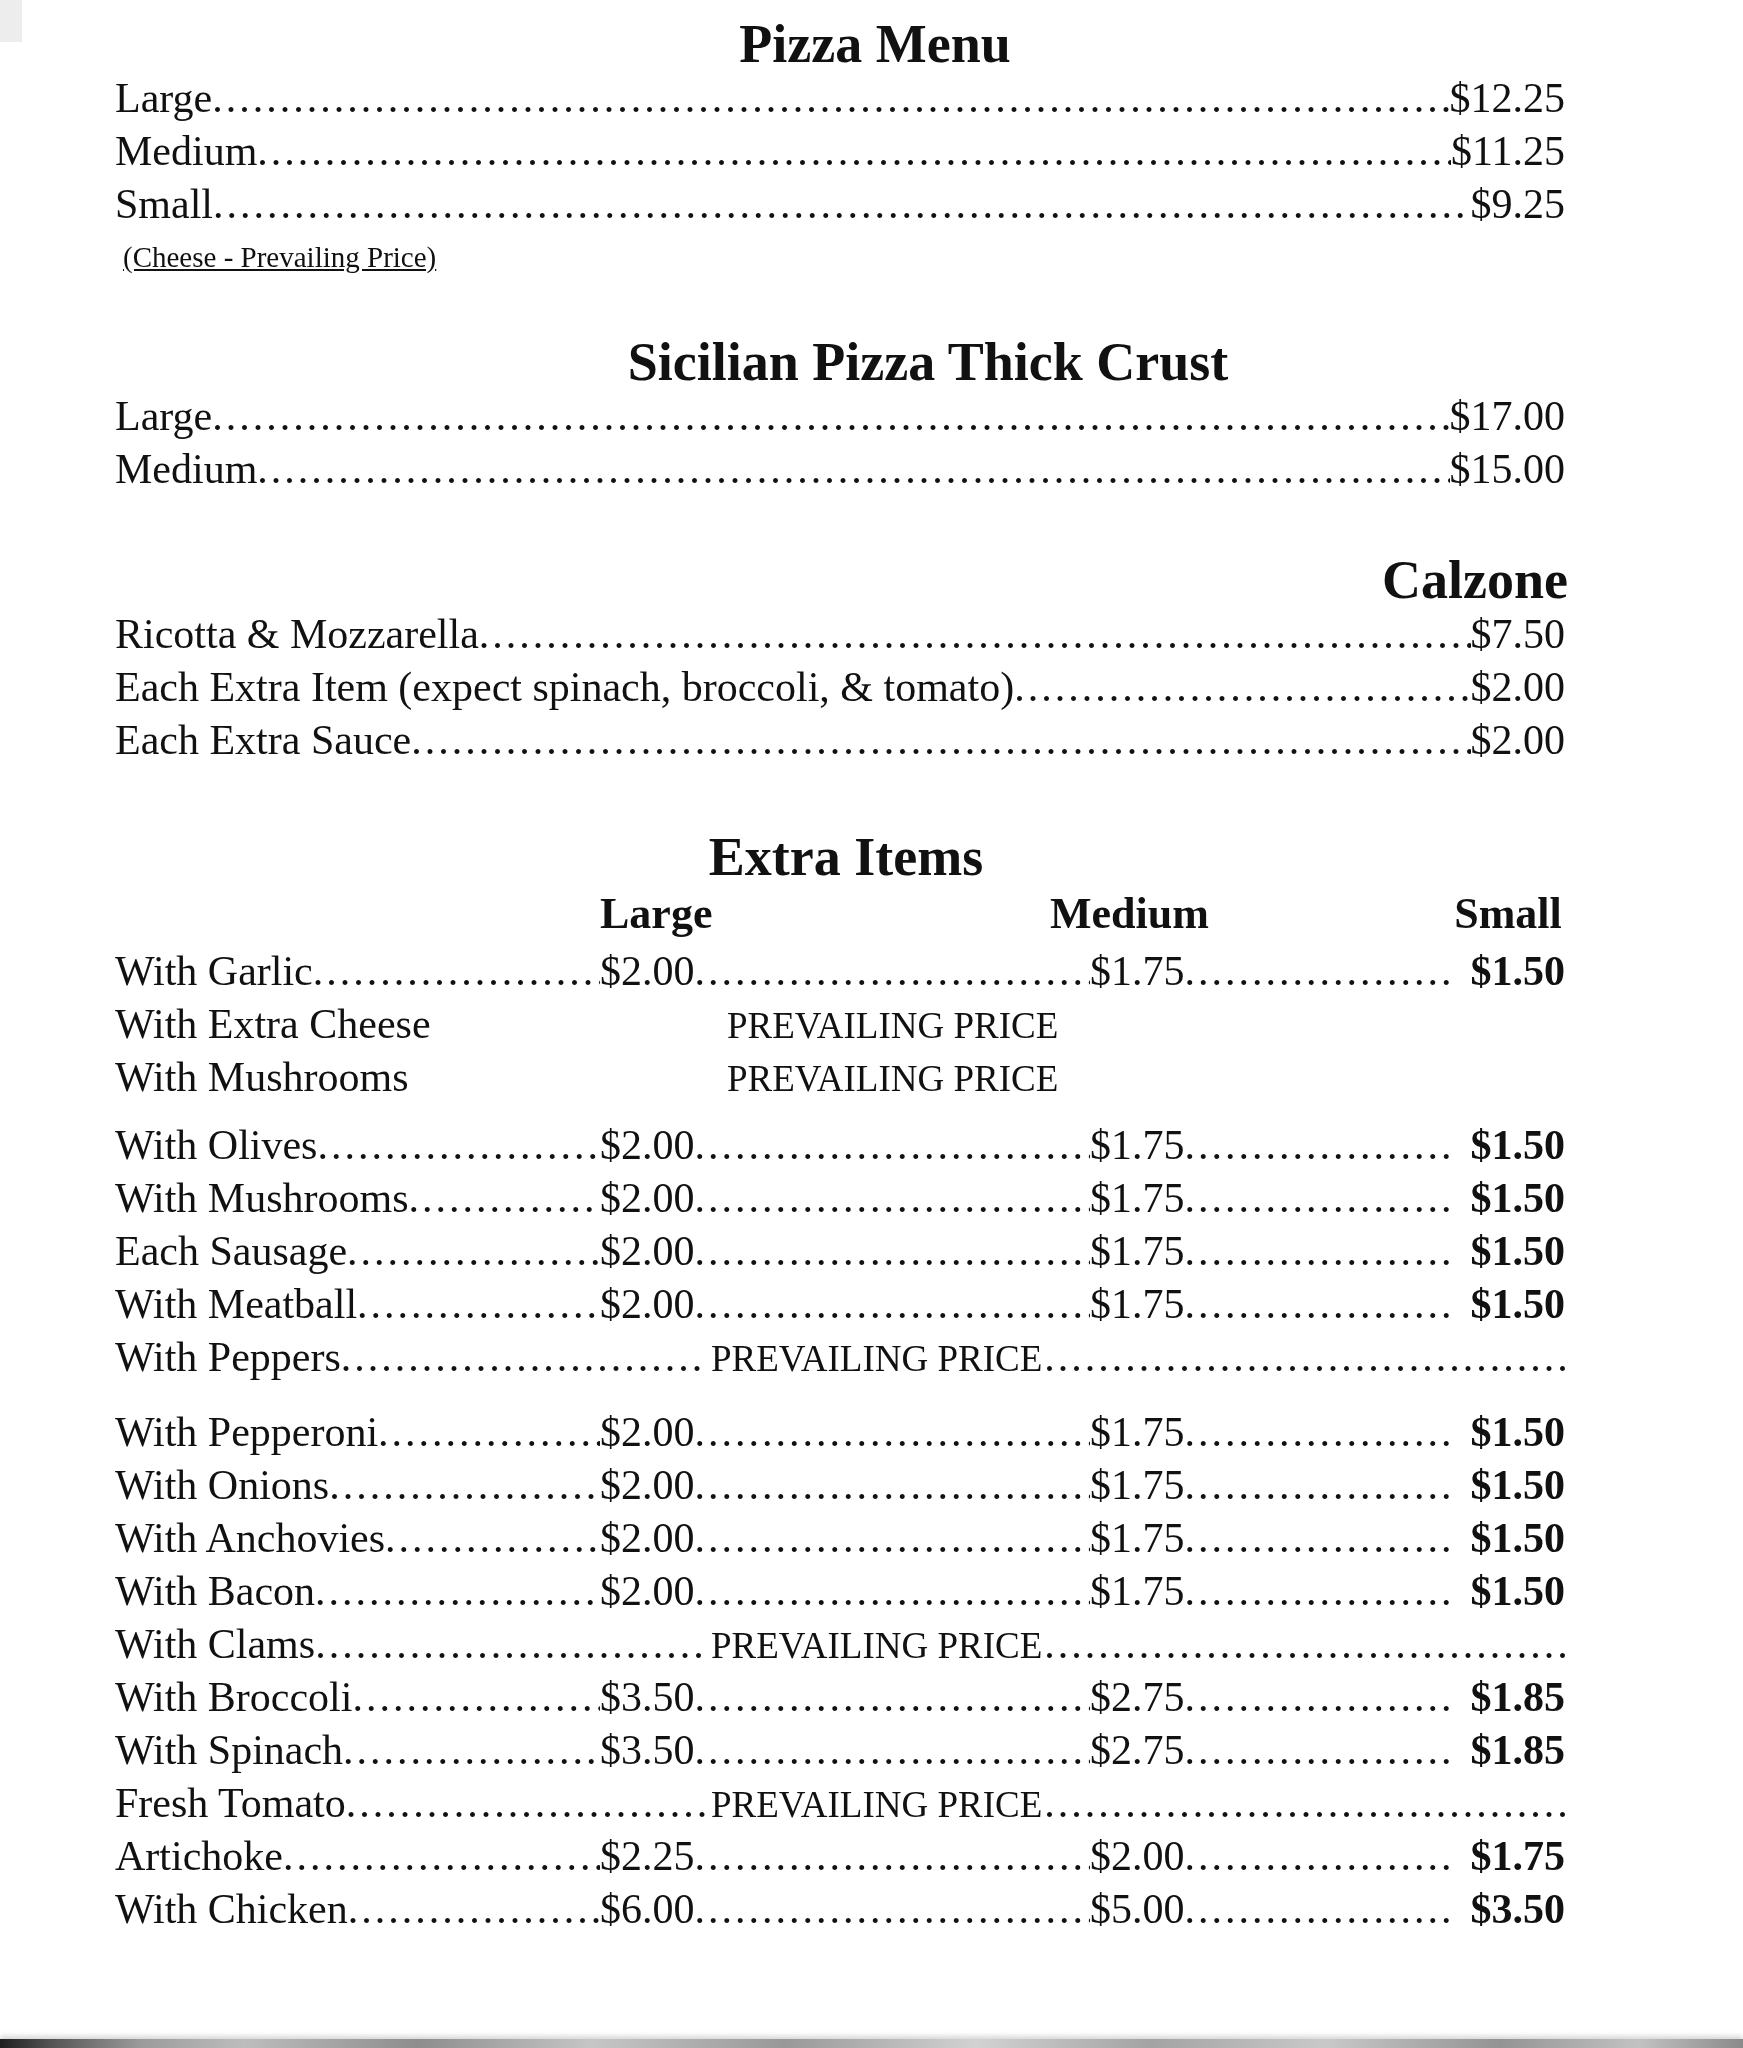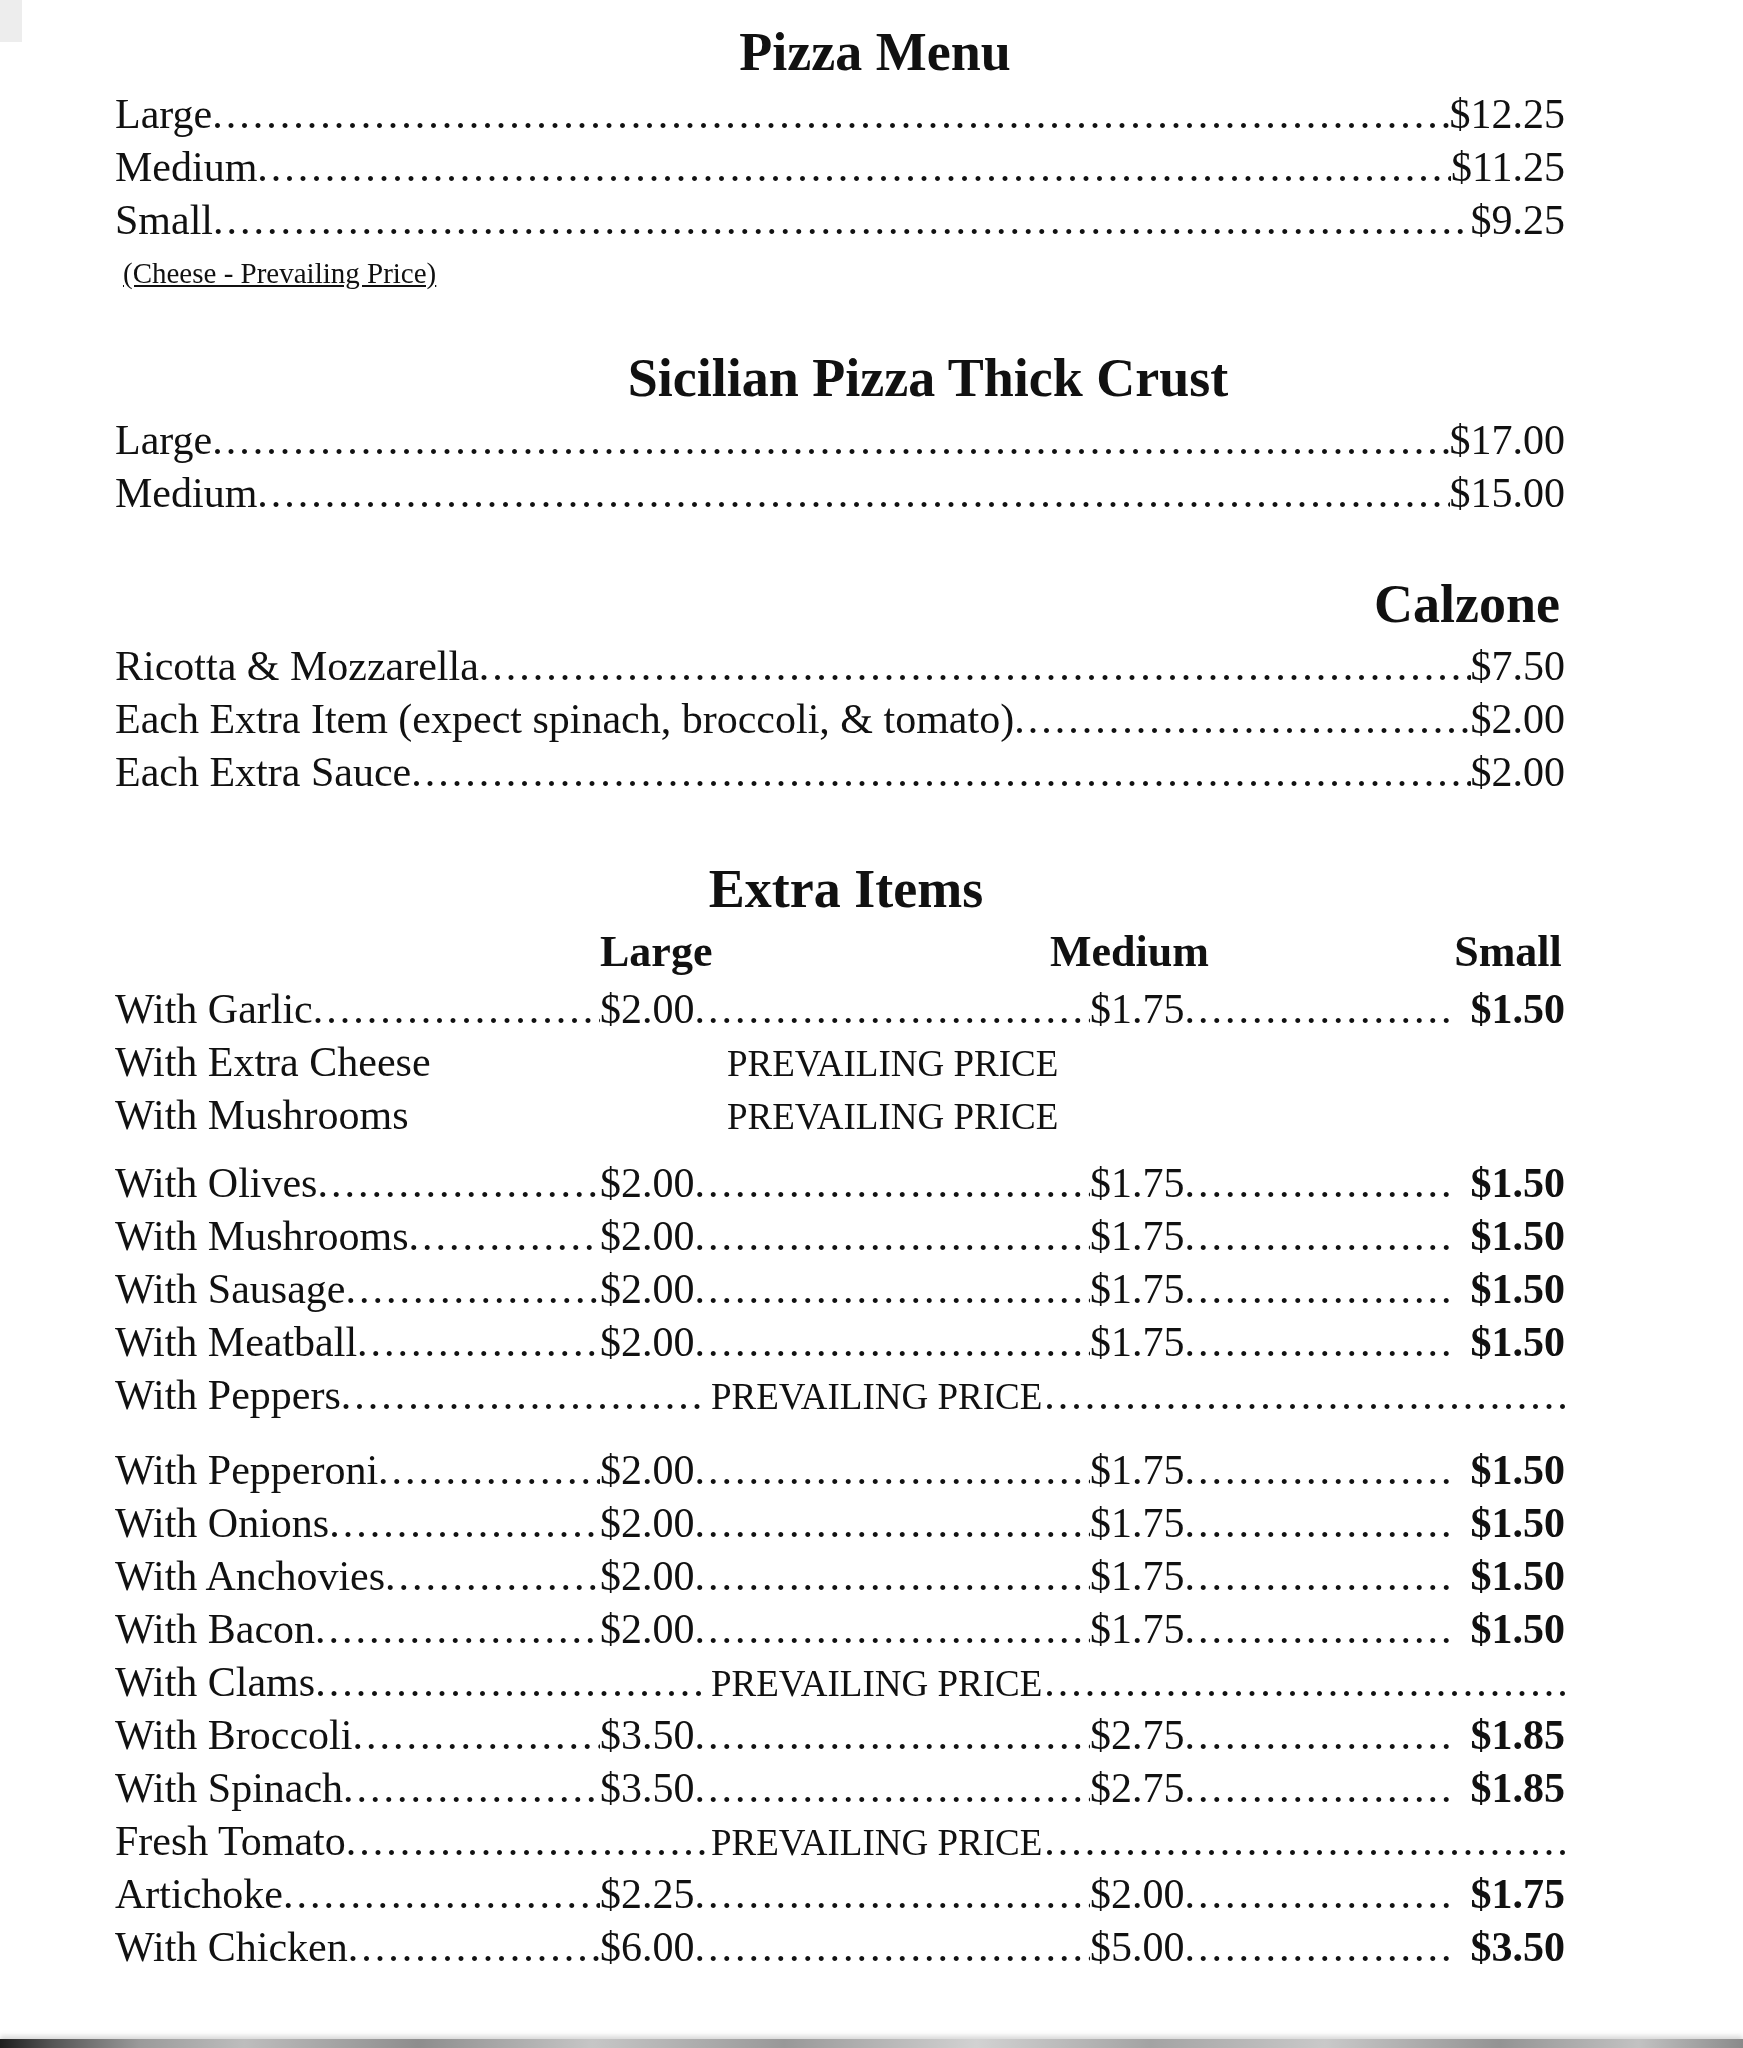--- a/index.html
+++ b/index.html
@@ -12,21 +12,21 @@
     overflow: hidden;
   }
   .page {
     position: absolute; inset: 0;
     padding: 16px 178px 0 115px;
     box-sizing: border-box;
   }
   
   .title {
     font-size: 54px; line-height: 56px; font-weight: bold;
-    text-align: center; margin: 8px;
+    text-align: center; margin: 0;
   }
   .shift-pizza    { transform: translateX(35px); }
   .shift-sicilian { transform: translateX(88px); }
   .shift-calzone  { transform: translateX(3px); }
   .shift-extra    { transform: translateX(6px); }
   .s-sicilian .title { margin-top: 50px; }
   .s-calzone  .title { margin-top: 56px; text-align: right; }
   .s-extra    .title { margin-top: 62px; }
 
   
@@ -230,21 +230,21 @@
     <span class="cell c-medium">
       <span class="price">$1.75</span>
       <span class="leader"></span>
     </span>
     <span class="cell c-small">
       <span class="price">$1.50</span>
     </span>
   </div>
         <div class="xrow">
     <span class="cell c-name">
-      <span class="lbl">With Sausage</span>
+      <span class="lbl">Each Sausage</span>
       <span class="leader"></span>
     </span>
     <span class="cell c-large">
       <span class="price">$2.00</span>
       <span class="leader"></span>
     </span>
     <span class="cell c-medium">
       <span class="price">$1.75</span>
       <span class="leader"></span>
     </span>

